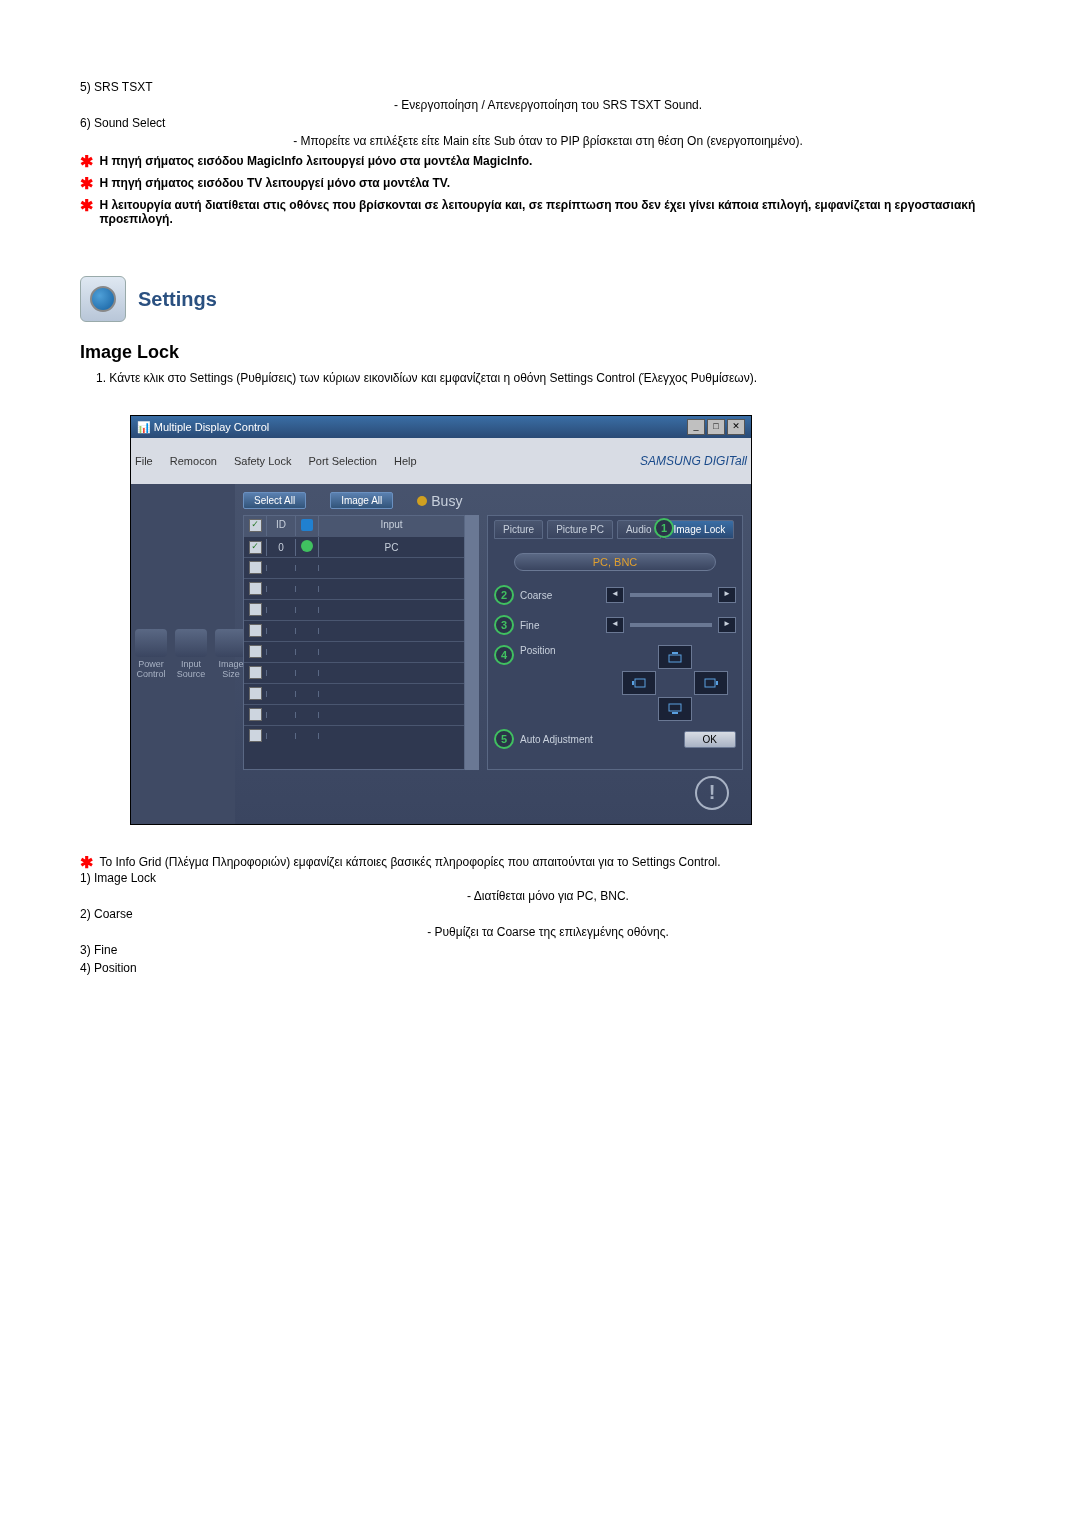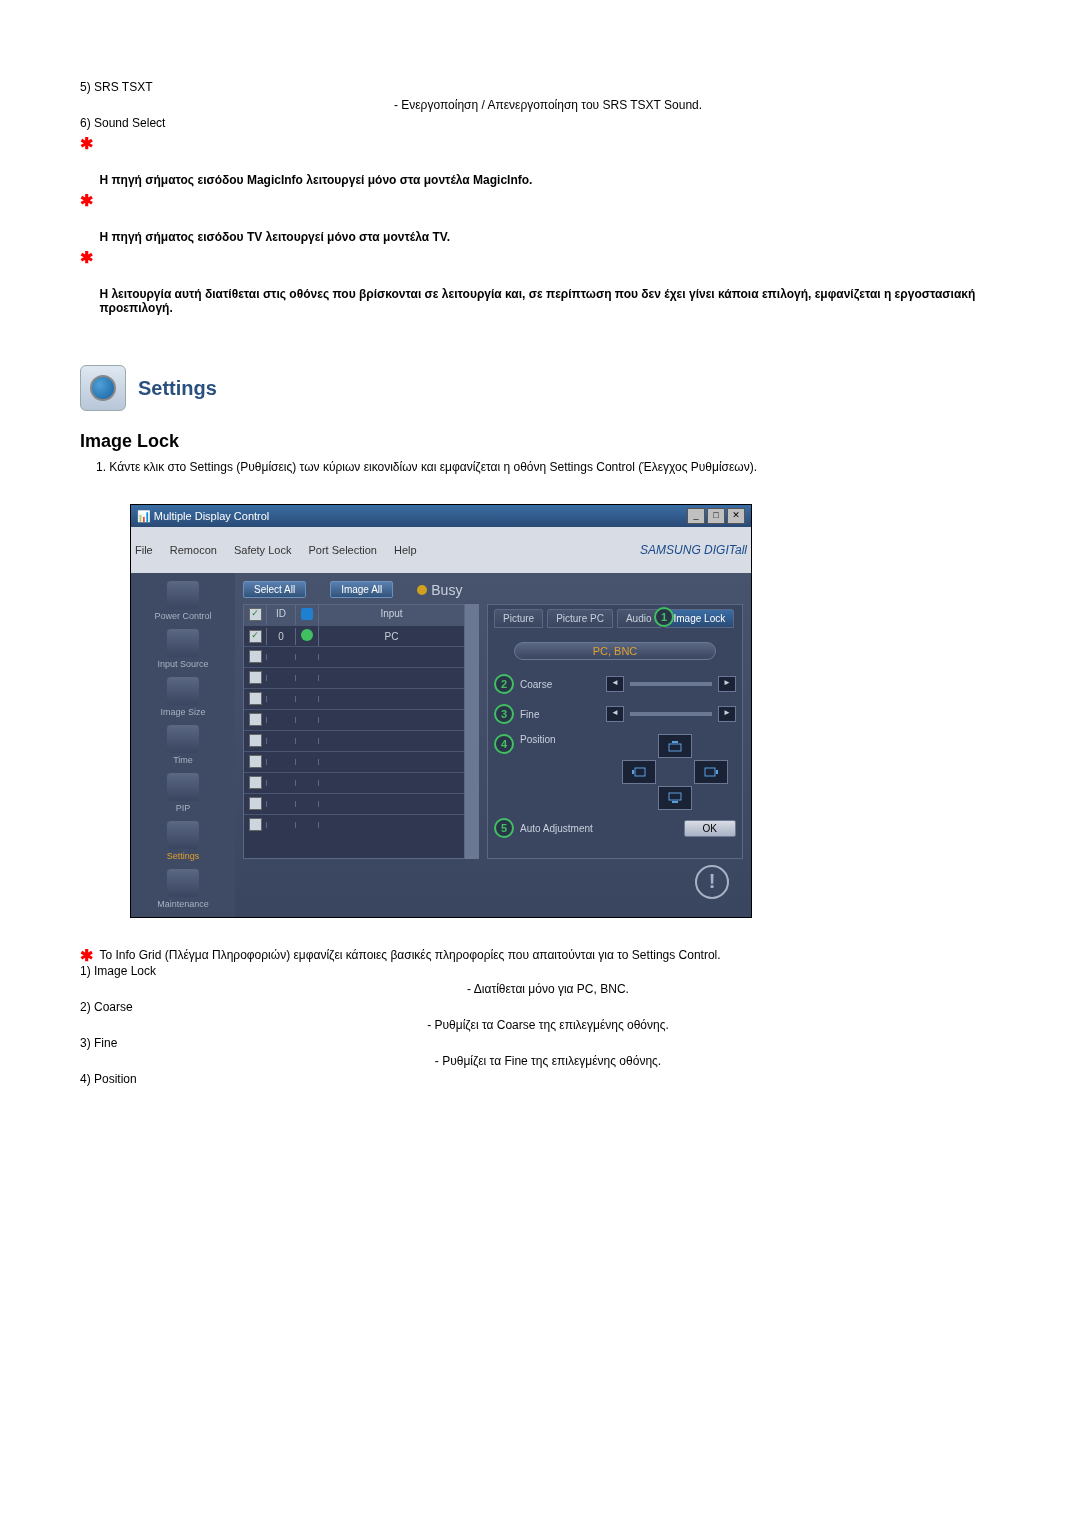--- a/index.html
+++ b/index.html
@@ -8,21 +8,21 @@
     color: #000;
     background: #fff;
     margin: 0;
     padding: 80px 80px 40px 80px;
     width: 920px;
   }
   .list-item { margin-bottom: 4px; }
   .sub-item { padding-left: 16px; margin-bottom: 4px; text-align: center; }
   .star-line { display: flex; align-items: flex-start; margin-top: 6px; }
   .star { color: #ff0000; font-size: 16px; font-weight: bold; margin-right: 6px; line-height: 16px; }
-  .bold { font-weight: bold; margin-top: 37px; }
+  .bold { font-weight: bold; }
   .settings-header { display: flex; align-items: center; margin-top: 50px; margin-bottom: 20px; }
   .settings-icon {
     width: 44px; height: 44px;
     background: linear-gradient(#dfe8f2,#b8c6d8);
     border: 1px solid #9aa;
     border-radius: 6px;
     display: flex; align-items: center; justify-content: center;
     margin-right: 12px;
   }
   .settings-icon-inner {
@@ -59,21 +59,21 @@
     padding: 16px 4px;
     display: flex; justify-content: space-between; align-items: center;
   }
   .menubar .menus span { margin-right: 14px; }
   .brand { font-size: 12px; color: #1a4a8a; font-style: italic; }
   .app-body { display: flex; }
   .sidebar {
     width: 96px;
     background: #3f4a64;
     padding: 8px 4px;
-    display: flex; flex-direction: column; align-items: center;
+    display: flex; flex-direction: row; align-items: center;
     gap: 8px;
   }
   .side-item { width: 80px; text-align: center; font-size: 9px; color:#a8b2c4; }
   .side-item.active { color: #e0a030; }
   .side-icon {
     width: 32px; height: 28px; margin: 0 auto 2px;
     background: linear-gradient(#5a6884,#3a4560);
     border-radius: 4px;
   }
   .main { flex: 1; padding: 8px; position: relative; }
@@ -166,20 +166,21 @@
 
 <div>
   <div class="list-item">
     <span>5)</span> <span>SRS TSXT</span>
   </div>
   <div class="sub-item">- Ενεργοποίηση / Απενεργοποίηση του SRS TSXT Sound.</div>
 
   <div class="list-item">
     <span>6)</span> <span>Sound Select</span>
   </div>
+  <div class="sub-item">- Μπορείτε να επιλέξετε είτε Main είτε Sub όταν το PIP βρίσκεται στη θέση On (ενεργοποιημένο).</div>
 </div>
 
 <div class="star-line">
   <span class="star">✱</span>
   <span class="bold">Η πηγή σήματος εισόδου MagicInfo λειτουργεί μόνο στα μοντέλα MagicInfo.</span>
 </div>
 <div class="star-line">
   <span class="star">✱</span>
   <span class="bold">Η πηγή σήματος εισόδου TV λειτουργεί μόνο στα μοντέλα TV.</span>
 </div>
@@ -403,15 +404,14 @@
   <span class="star">✱</span>
   <span>Το Info Grid (Πλέγμα Πληροφοριών) εμφανίζει κάποιες βασικές πληροφορίες που απαιτούνται για το Settings Control.</span>
 </div>
 
 <div id="notes-list">
     <div class="list-item">1) Image Lock</div>
     <div class="sub-item">- Διατίθεται μόνο για PC, BNC.</div>
     <div class="list-item">2) Coarse</div>
     <div class="sub-item">- Ρυθμίζει τα Coarse της επιλεγμένης οθόνης.</div>
     <div class="list-item">3) Fine</div>
-    <div class="sub-item">- Ρυθμίζει τα Fine της επιλεγμένης οθόνης.</div>
     <div class="list-item">4) Position</div>
   </div>
 
 </body></html>

